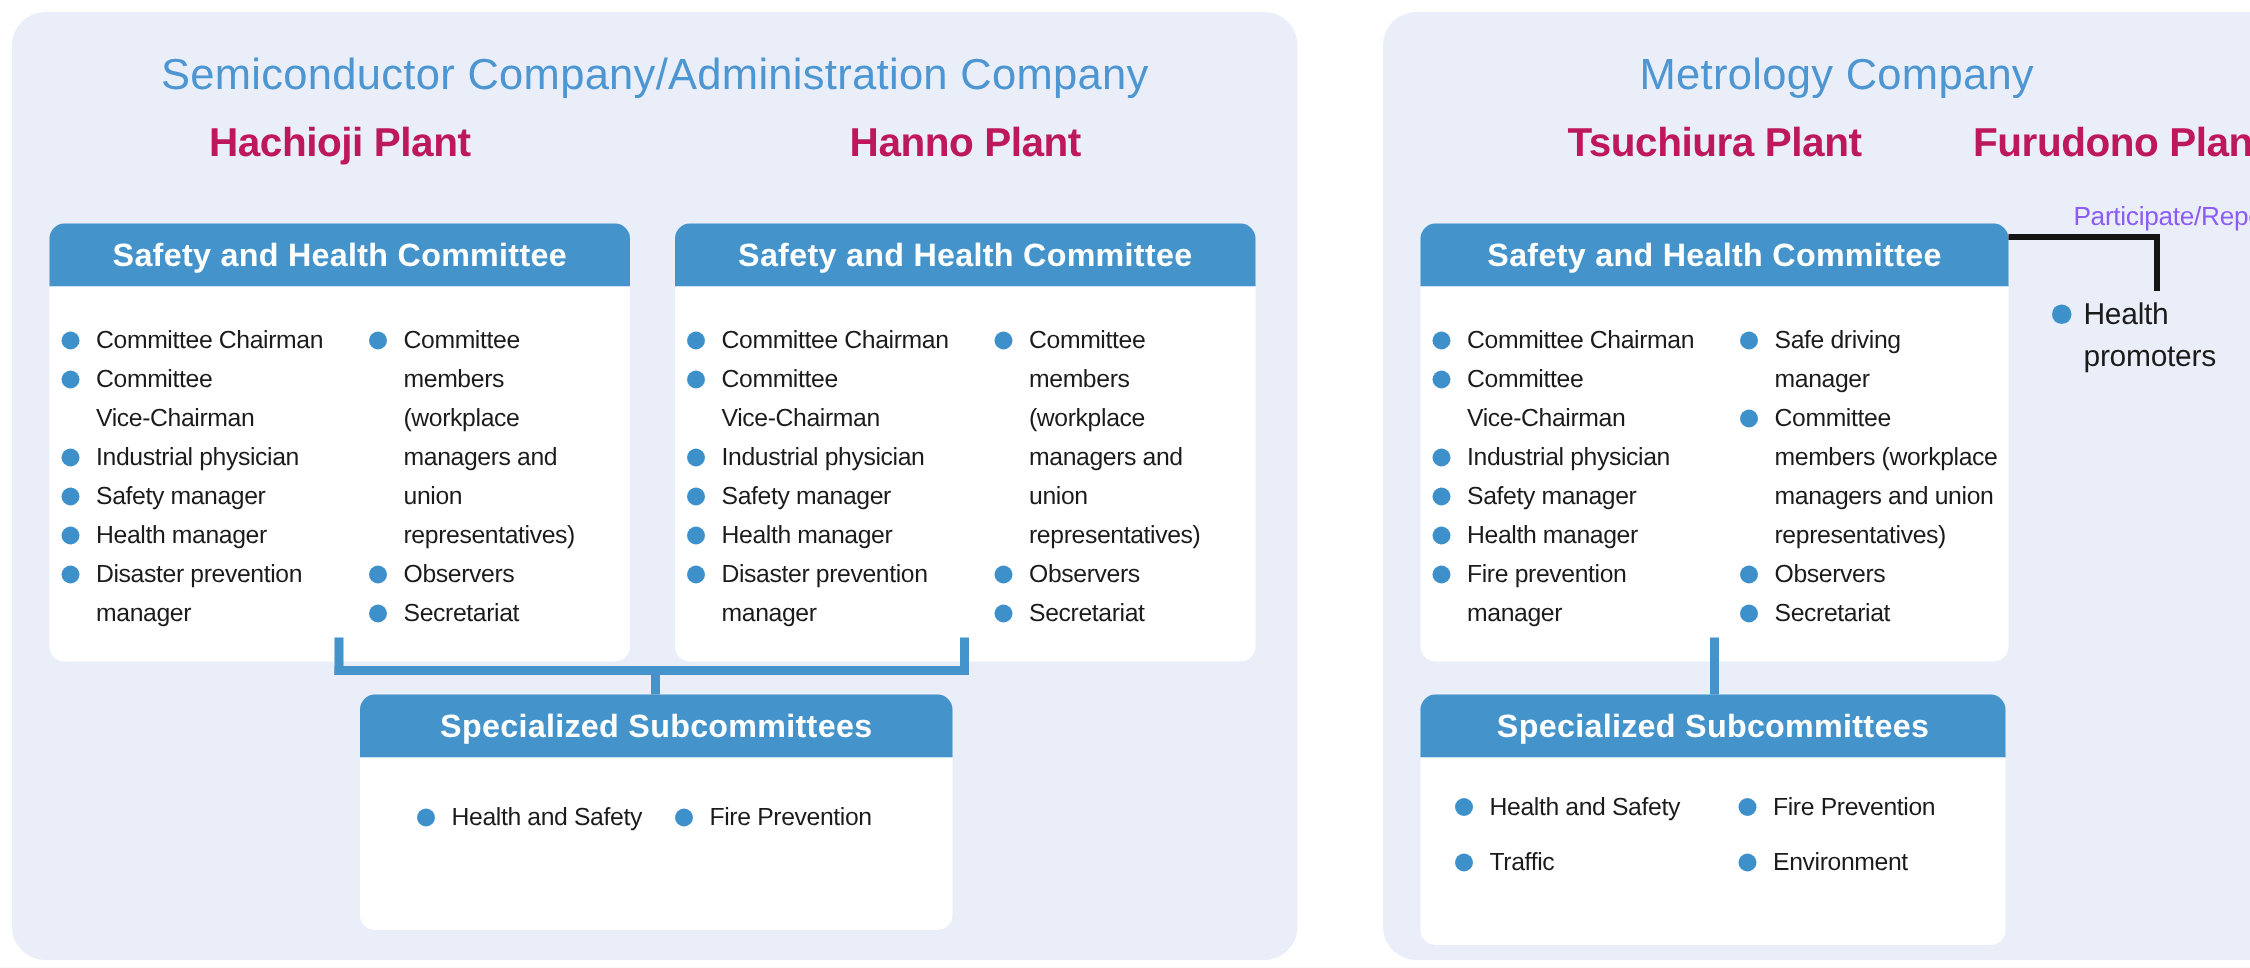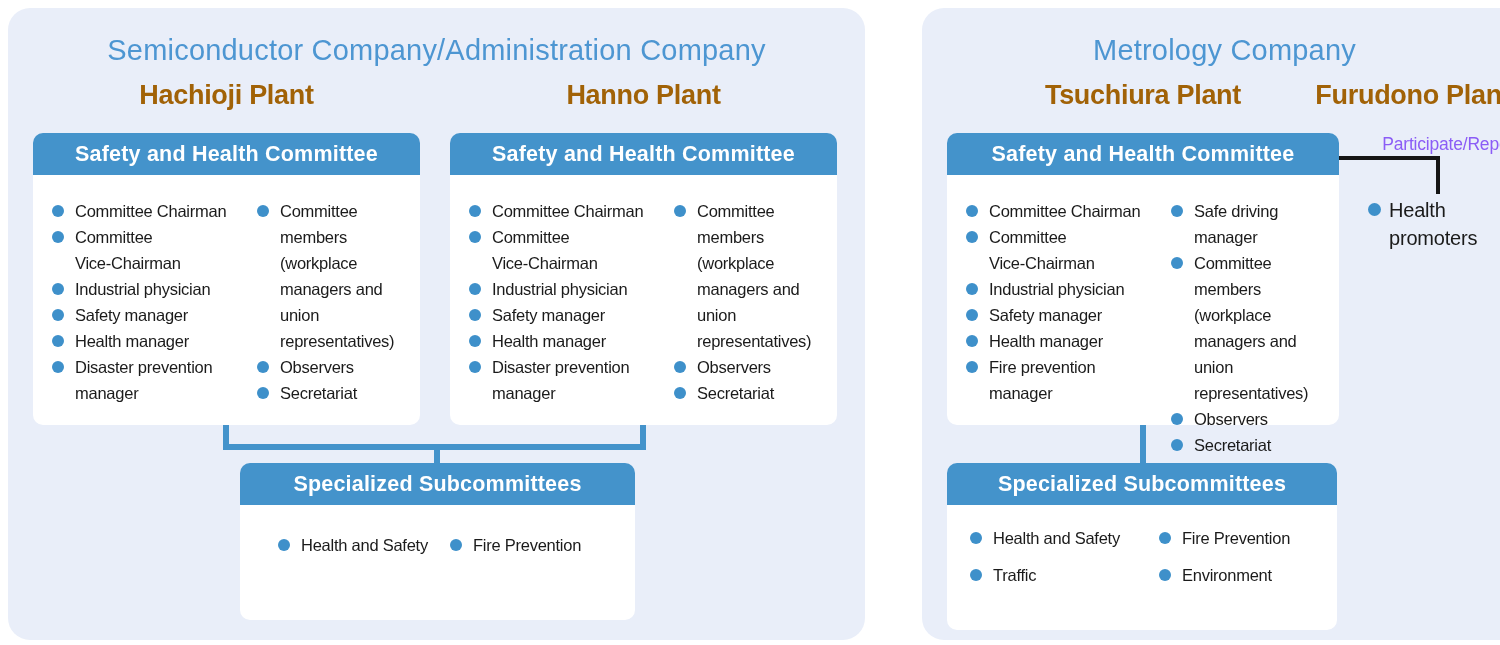--- a/index.html
+++ b/index.html
@@ -13,36 +13,36 @@
   .panel { position: absolute; top: 8px; height: 632px; background: #e9eef9; border-radius: 22px; }
   #left-panel  { left: 8px;   width: 857px; }
   #right-panel { left: 890px; width: 605px; margin-left: 32px; }
 
   .company-title {
     position: absolute; top: 26px; left: 0; width: 100%;
     text-align: center; font-size: 29px; color: #4d96d2; letter-spacing: 0.2px;
   }
   .plant-name {
     position: absolute; top: 72px; text-align: center;
-    font-size: 27px; font-weight: bold; letter-spacing: -0.3px; color: #a16207;
+    font-size: 27px; font-weight: bold; letter-spacing: -0.3px; color: #be185d;
   }
 
   .box { position: absolute; border-radius: 10px; }
   .box-header {
     height: 42px; line-height: 42px; background: #4493cb;
     border-radius: 10px 10px 0 0; color: #ffffff; text-align: center;
     font-size: 21.5px; font-weight: bold; letter-spacing: 0.2px;
   }
   .box-body { background: #ffffff; border-radius: 0 0 10px 10px; }
 
-  .committee { top: 125px; width: 387px; height: 345px; }
+  .committee { top: 141px; width: 387px; height: 345px; }
   #box-hachioji { left: 25px; }
   #box-hanno    { left: 442px; }
   #box-tsuchiura{ left: 25px; width: 392px; }
-  .committee .box-body { height: 250px; display: flex; padding: 23px 6px 0 19px; }
+  .committee .box-body { height: 250px; display: flex; padding: 23px 6px 0 8px; }
   .col1 { width: 205px; flex: none; }
   .col2 { flex: 1; }
 
   ul.mlist { list-style: none; margin: 0; padding: 0; }
   li.mi {
     position: relative; padding-left: 23px;
     font-size: 16.5px; line-height: 26px; letter-spacing: -0.25px;
     white-space: pre-line;
   }
   .dot {

